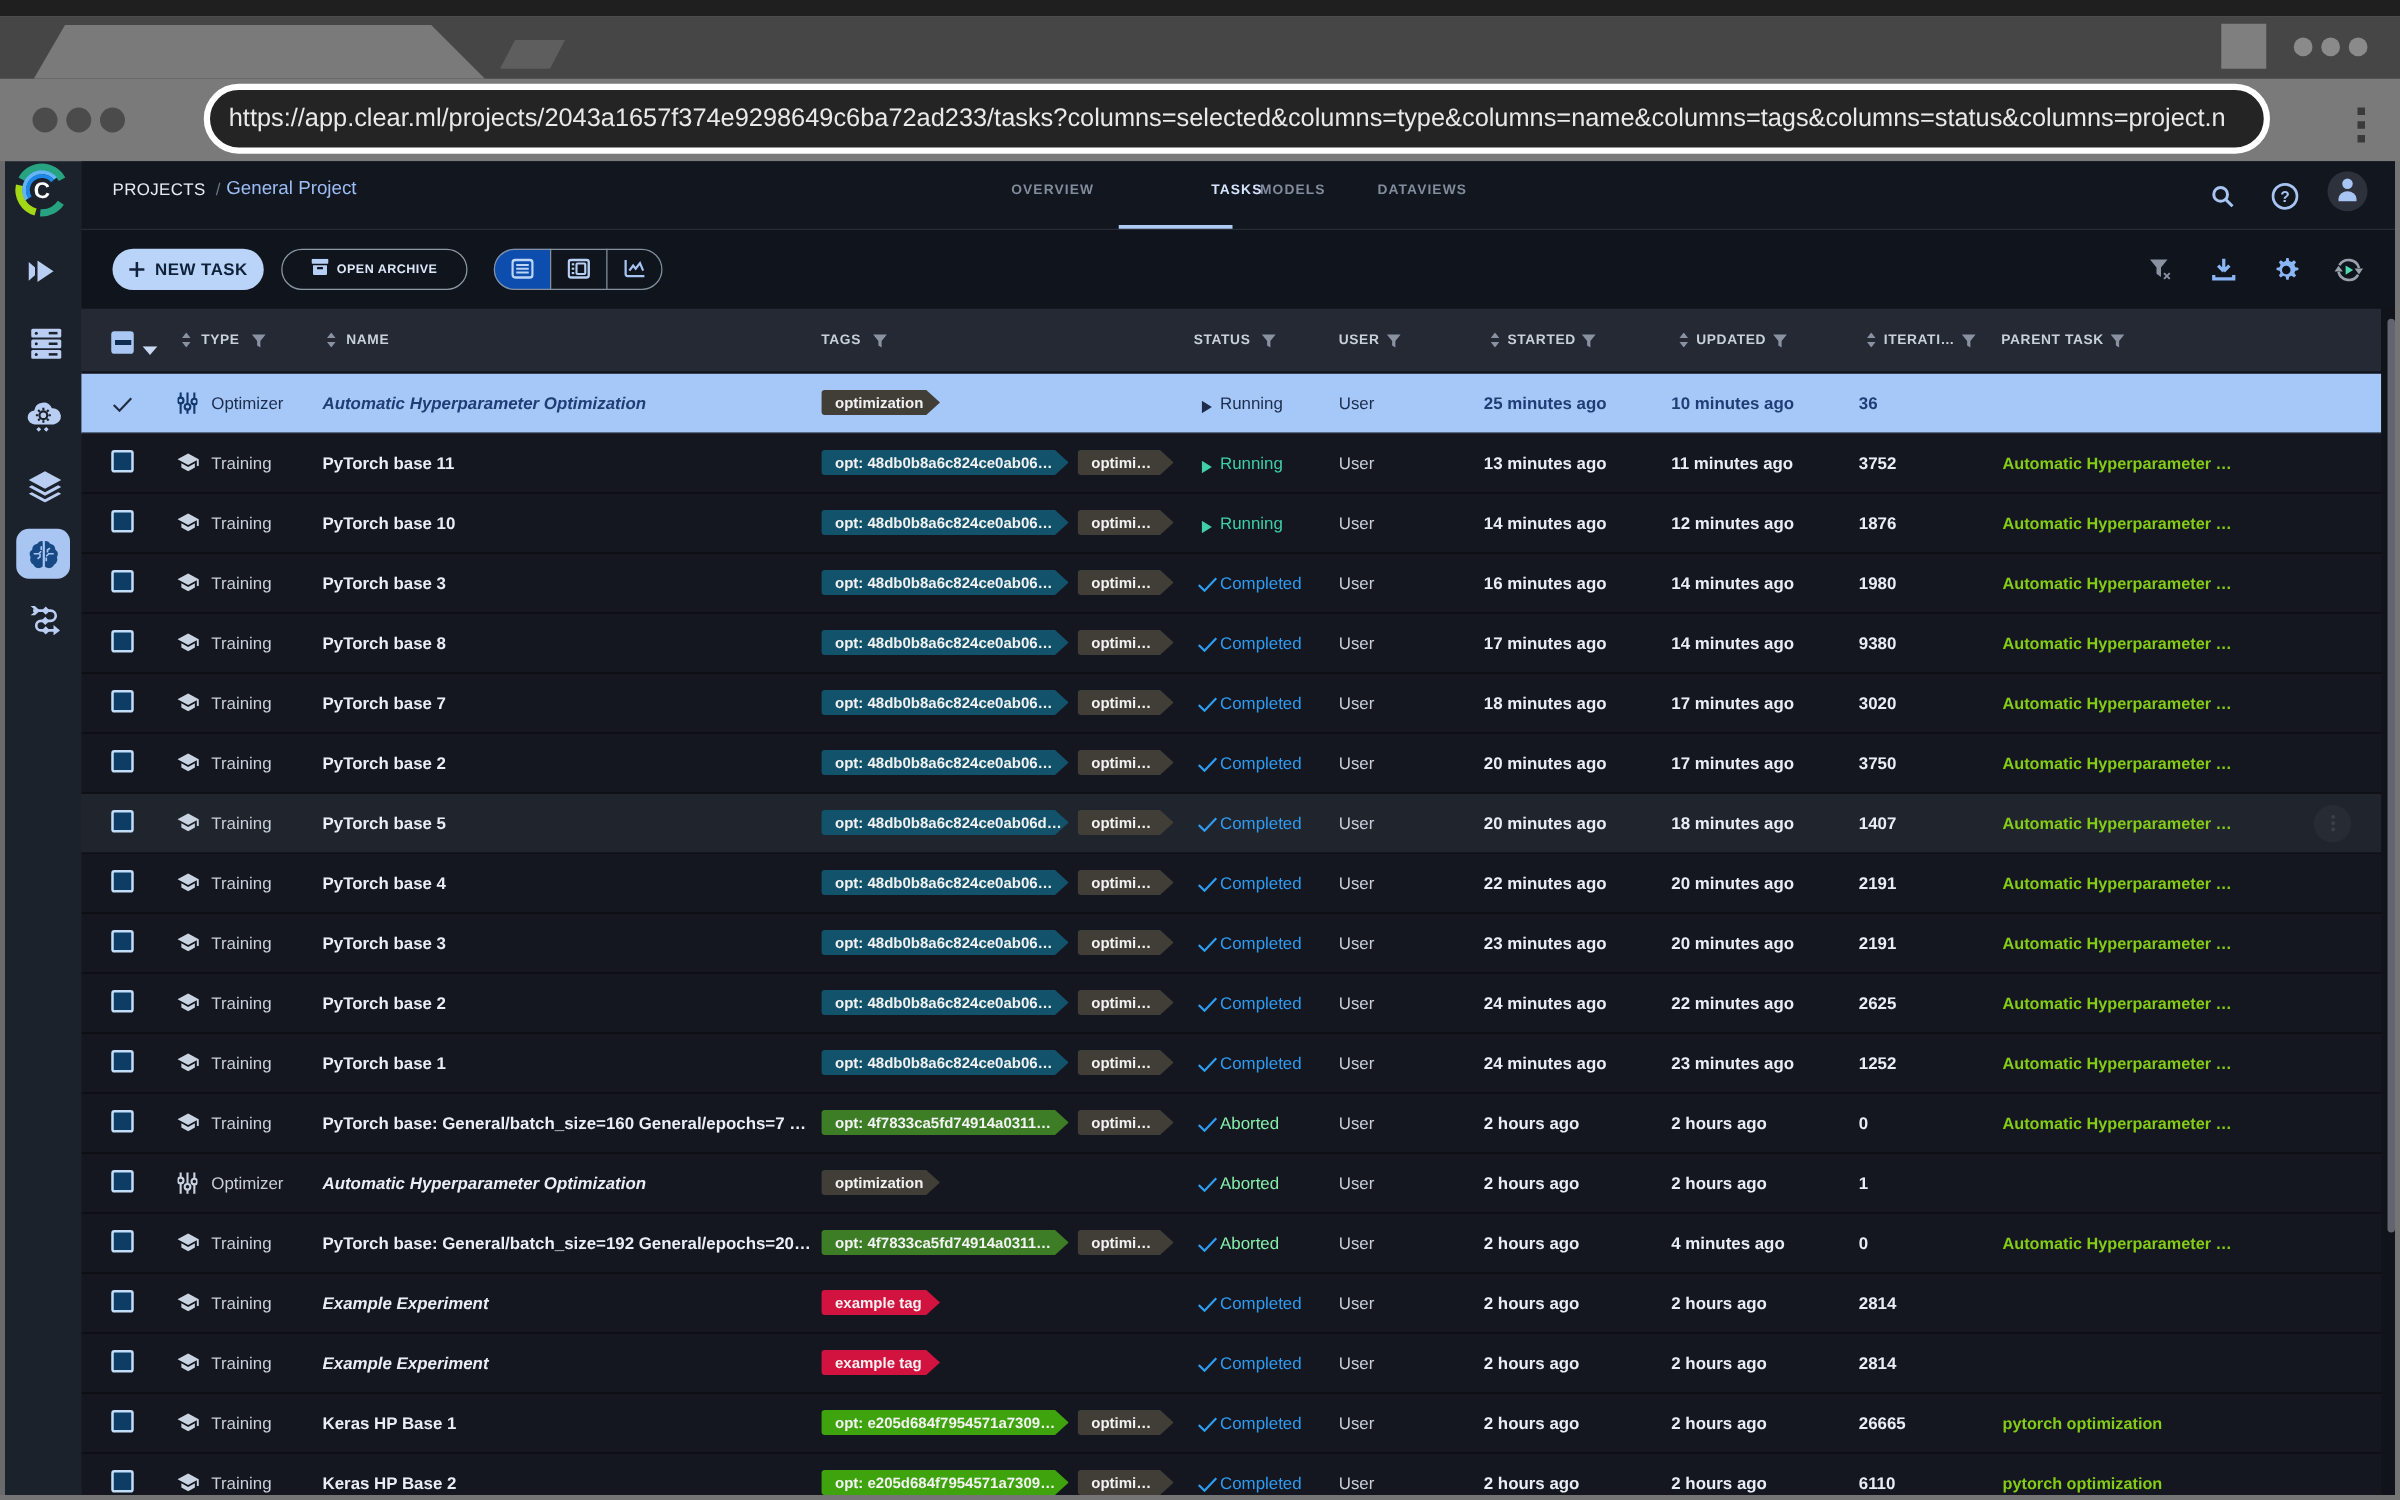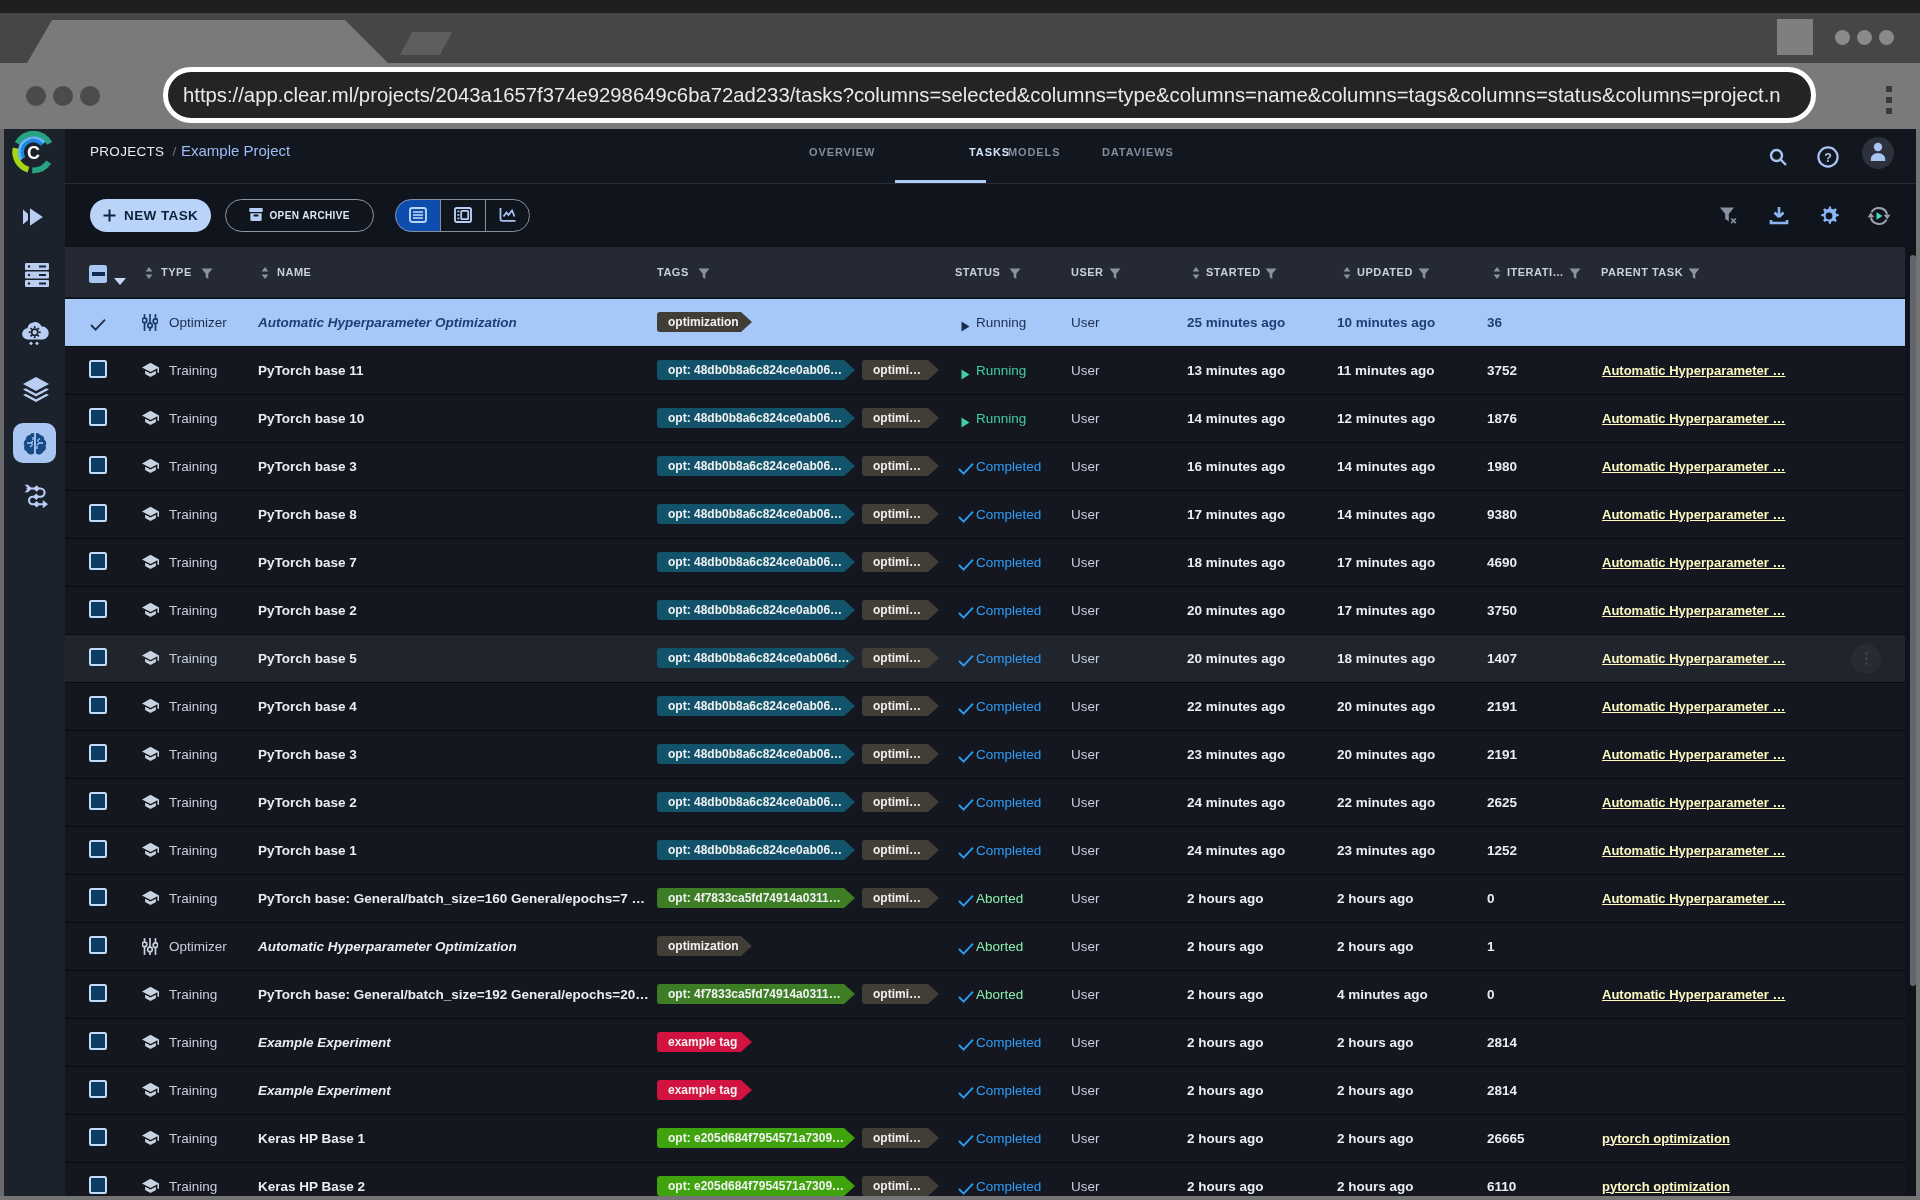--- a/index.html
+++ b/index.html
@@ -52,21 +52,21 @@
   
   #thead { left:0; top:118px; width:1840px; height:50px; background:#242933; }
   .hlbl { font-size:11px; font-weight:bold; color:#c9d0da; letter-spacing:0.5px; top:137px; }
   .row { left:0; width:1840px; height:48px; background:#14171f; border-bottom:1.5px solid #080a0f; }
   .row.sel { background:#a6c8f8; }
   .row.hov { background:#20242d; }
   .cell { top:15.5px; font-size:13.5px; color:#c8cfda; white-space:nowrap; }
   .name { font-weight:bold; color:#e9edf4; }
   .sel .cell { color:#1c2c4d; }
   .sel .name { color:#1f3e74; }
-  .parent { color:#fef9c3; font-weight:bold; font-size:13px;text-decoration:underline; }
+  .parent { color:#84cc16; font-weight:bold; font-size:13px; }
   .tagp { top:13px; height:20px; line-height:20px; font-size:12px; font-weight:bold;
           color:#f2f2f2; padding-left:11px; border-radius:3px 0 0 3px;
           clip-path: polygon(0 0, calc(100% - 11px) 0, 100% 50%, calc(100% - 11px) 100%, 0 100%); }
   .cb { left:24px; top:13px; width:18px; height:18px; border-radius:2.5px;
         border:2px solid #c3ddf8; background:#0d3c64; }
   .st-run { color:#3ecfa6; } .st-done { color:#2f9cf4; } .st-abort { color:#86efac; }
   .sel .st { color:#1c2c4d; }
 
   
   #sc-track { left:1840px; top:118px; width:11px; height:949px; background:#10131a; }
@@ -167,21 +167,21 @@
 <path d="M13.6 20 l3.3 3.3 -3.3 3.3 -3.3 -3.3 Z"></path>
 <path d="M19.8 19 L25 23.3 L19.8 27.3 Z"></path>
 </g>
       </svg>
 </div>
 <div id="main" class="abs">
 <div id="apphead" class="abs"></div>
       <div id="hdiv" class="abs"></div>
       <div id="toolbar" class="abs"></div>
 <span class="abs crumb" style="left:25px">PROJECTS&nbsp; <span style="color:#6b7686">/</span></span>
-<span class="abs" style="left:116px;top:13px;font-size:15px;color:#9dbef5;font-weight:500">Example Project</span>
+<span class="abs" style="left:116px;top:13px;font-size:15px;color:#9dbef5;font-weight:500">General Project</span>
 <span class="abs tab" style="left:744px">OVERVIEW</span>
 <span class="abs tab" style="left:904px;color:#d5e3fd">TASKS</span>
 <span class="abs tab" style="left:943px">MODELS</span>
 <span class="abs tab" style="left:1037px">DATAVIEWS</span>
 <div id="tasks-ul" class="abs"></div>
 <svg class="abs" style="left:1702px;top:17px" width="22" height="22" viewBox="0 0 22 22">
 <circle cx="9.5" cy="9.5" r="5.5" stroke="#a7c4f2" stroke-width="2.4" fill="none"></circle>
 <line x1="13.7" y1="13.7" x2="19" y2="19" stroke="#a7c4f2" stroke-width="2.4"></line>
       </svg>
 <svg class="abs" style="left:1752px;top:17px" width="22" height="22" viewBox="0 0 22 22">
@@ -419,21 +419,21 @@
 <span class="abs cell name" style="left:193px;">PyTorch base 7</span>
 <span class="abs tagp" style="left:592px;width:198px;background:#12536b">opt: 48db0b8a6c824ce0ab06…</span>
 <span class="abs tagp" style="left:797px;width:77px;background:#413d37">optimi…</span>
 <span class="abs" style="left:893px;top:17.5px"><svg width="16" height="13" viewBox="0 0 16 13">
             <path d="M1 7 L5.6 11.6 L15 1.6" stroke="#2f9cf4" stroke-width="1.8" fill="none"></path>
           </svg></span>
 <span class="abs cell st st-done" style="left:911px">Completed</span>
 <span class="abs cell" style="left:1006px">User</span>
 <span class="abs cell name" style="left:1122px;font-weight:bold">18 minutes ago</span>
 <span class="abs cell name" style="left:1272px;font-weight:bold">17 minutes ago</span>
-<span class="abs cell name" style="left:1422px;font-weight:bold">4690</span>
+<span class="abs cell name" style="left:1422px;font-weight:bold">3020</span>
 <span class="abs cell parent" style="left:1537px">Automatic Hyperparameter …</span>
 </div>
 <div class="abs row" style="top:458px">
 <div class="abs cb"></div>
 <span class="abs" style="left:76px;top:14.5px"><svg width="19" height="17" viewBox="0 0 24 22">
             <path d="M12 1 L1 7 L12 13 L21 8.1 V14 H23 V7 Z" fill="#c9d2e0"></path>
             <path d="M5 11.2 v4.3 L12 19.3 l7 -3.8 v-4.3 L12 15 Z" fill="#c9d2e0"></path>
           </svg></span>
 <span class="abs cell" style="left:104px">Training</span>
 <span class="abs cell name" style="left:193px;">PyTorch base 2</span>

